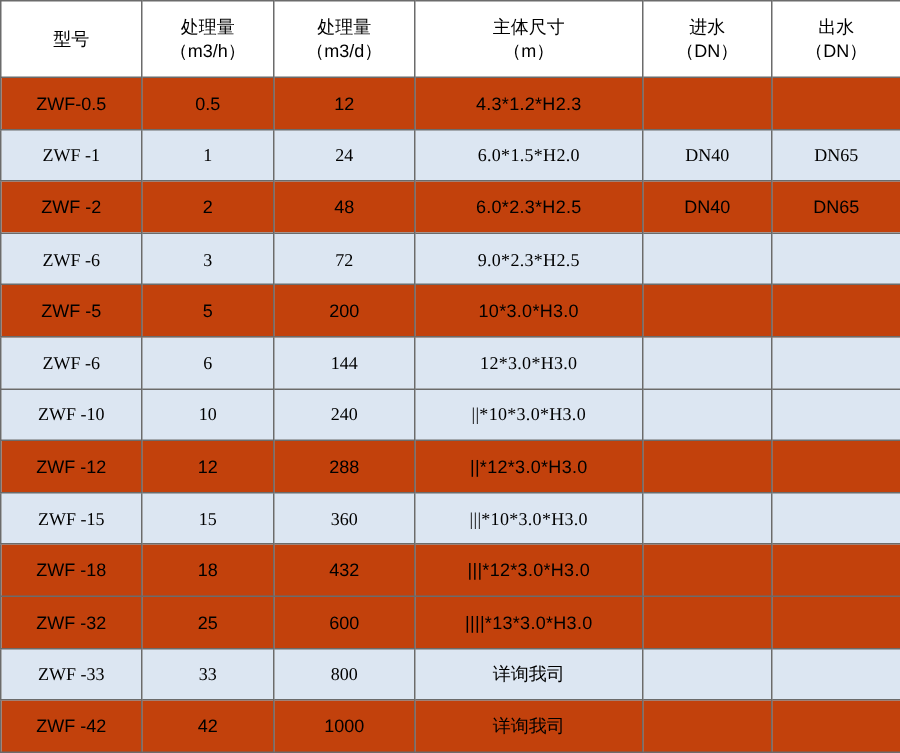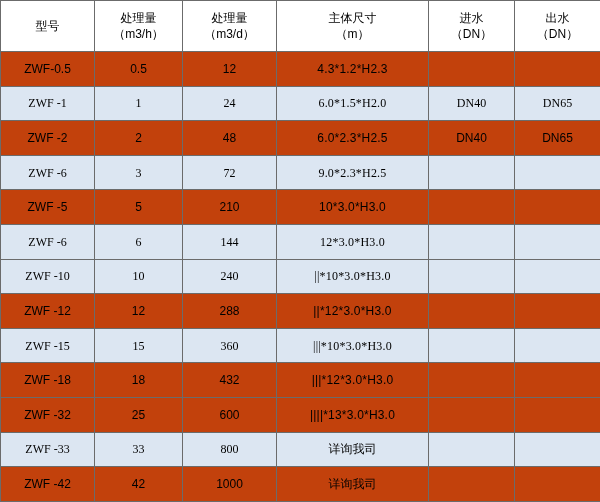--- a/index.html
+++ b/index.html
@@ -131,21 +131,21 @@
       <td class="model">ZWF -6</td>
       <td>3</td>
       <td>72</td>
       <td class="size">9.0*2.3*H2.5</td>
       <td class="empty"></td>
       <td class="empty"></td>
     </tr>
     <tr class="plain">
       <td class="model">ZWF -5</td>
       <td>5</td>
-      <td>210</td>
+      <td>200</td>
       <td class="size">10*3.0*H3.0</td>
       <td class="empty"></td>
       <td class="empty"></td>
     </tr>
     <tr class="alt">
       <td class="model">ZWF -6</td>
       <td>6</td>
       <td>144</td>
       <td class="size">12*3.0*H3.0</td>
       <td class="empty"></td>

